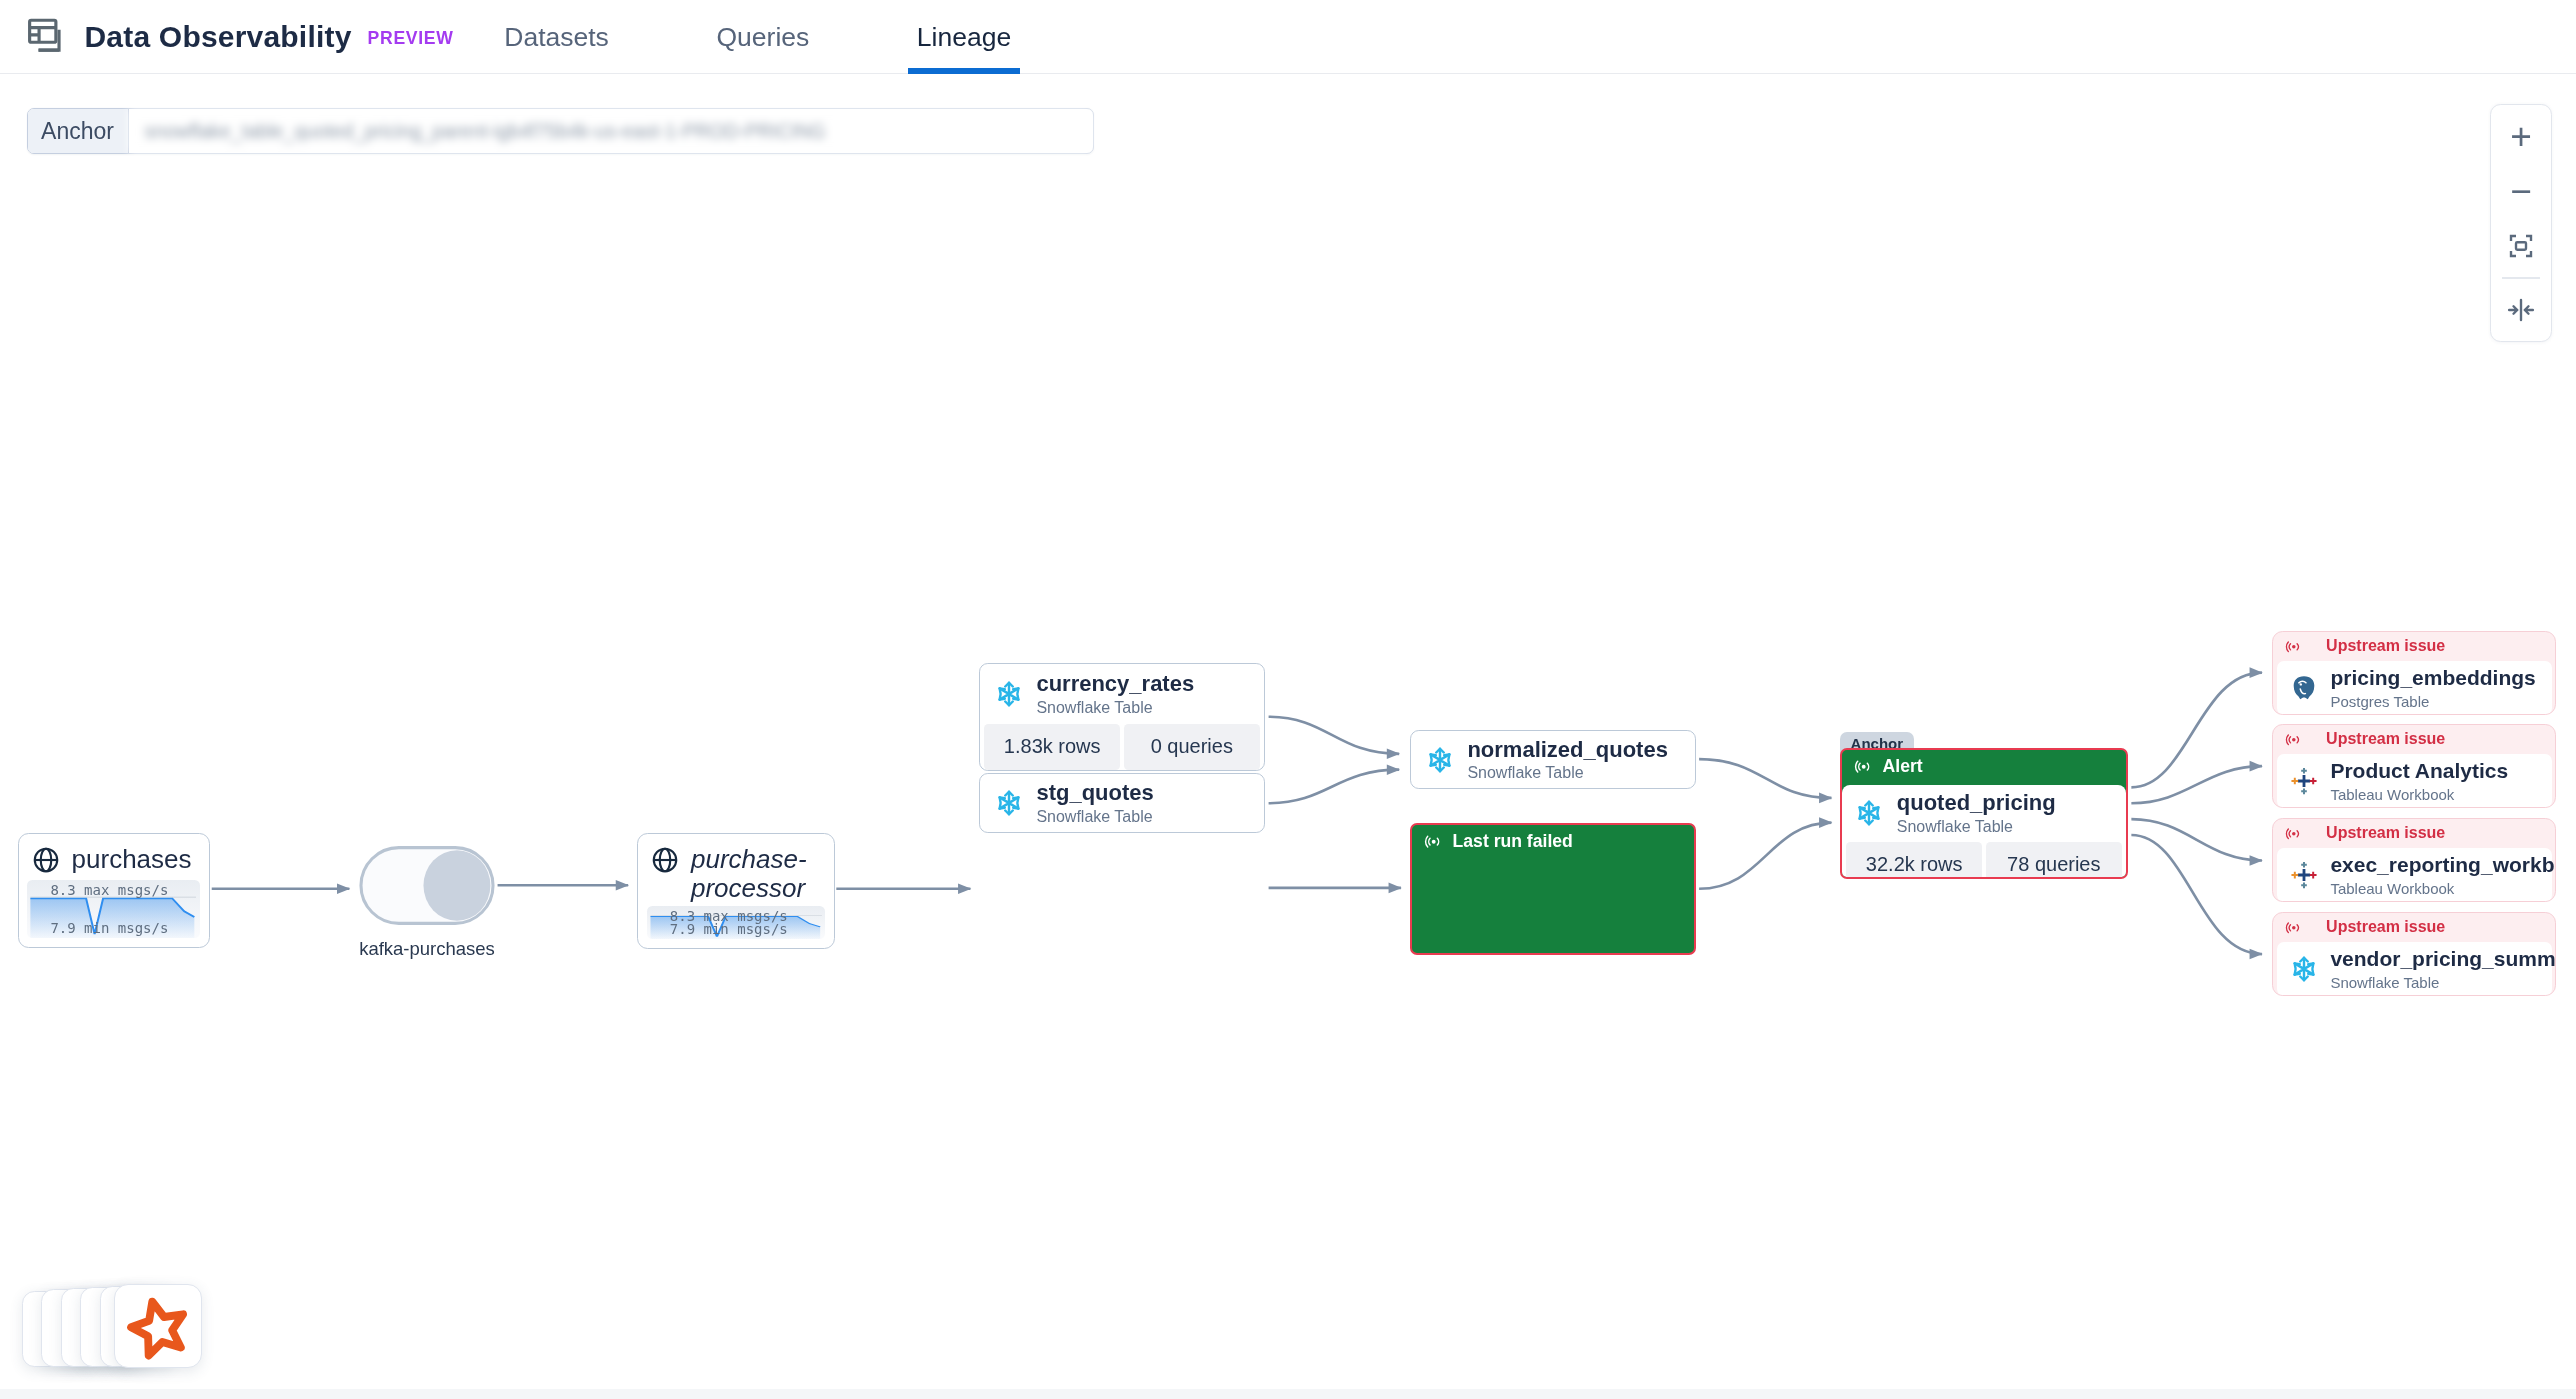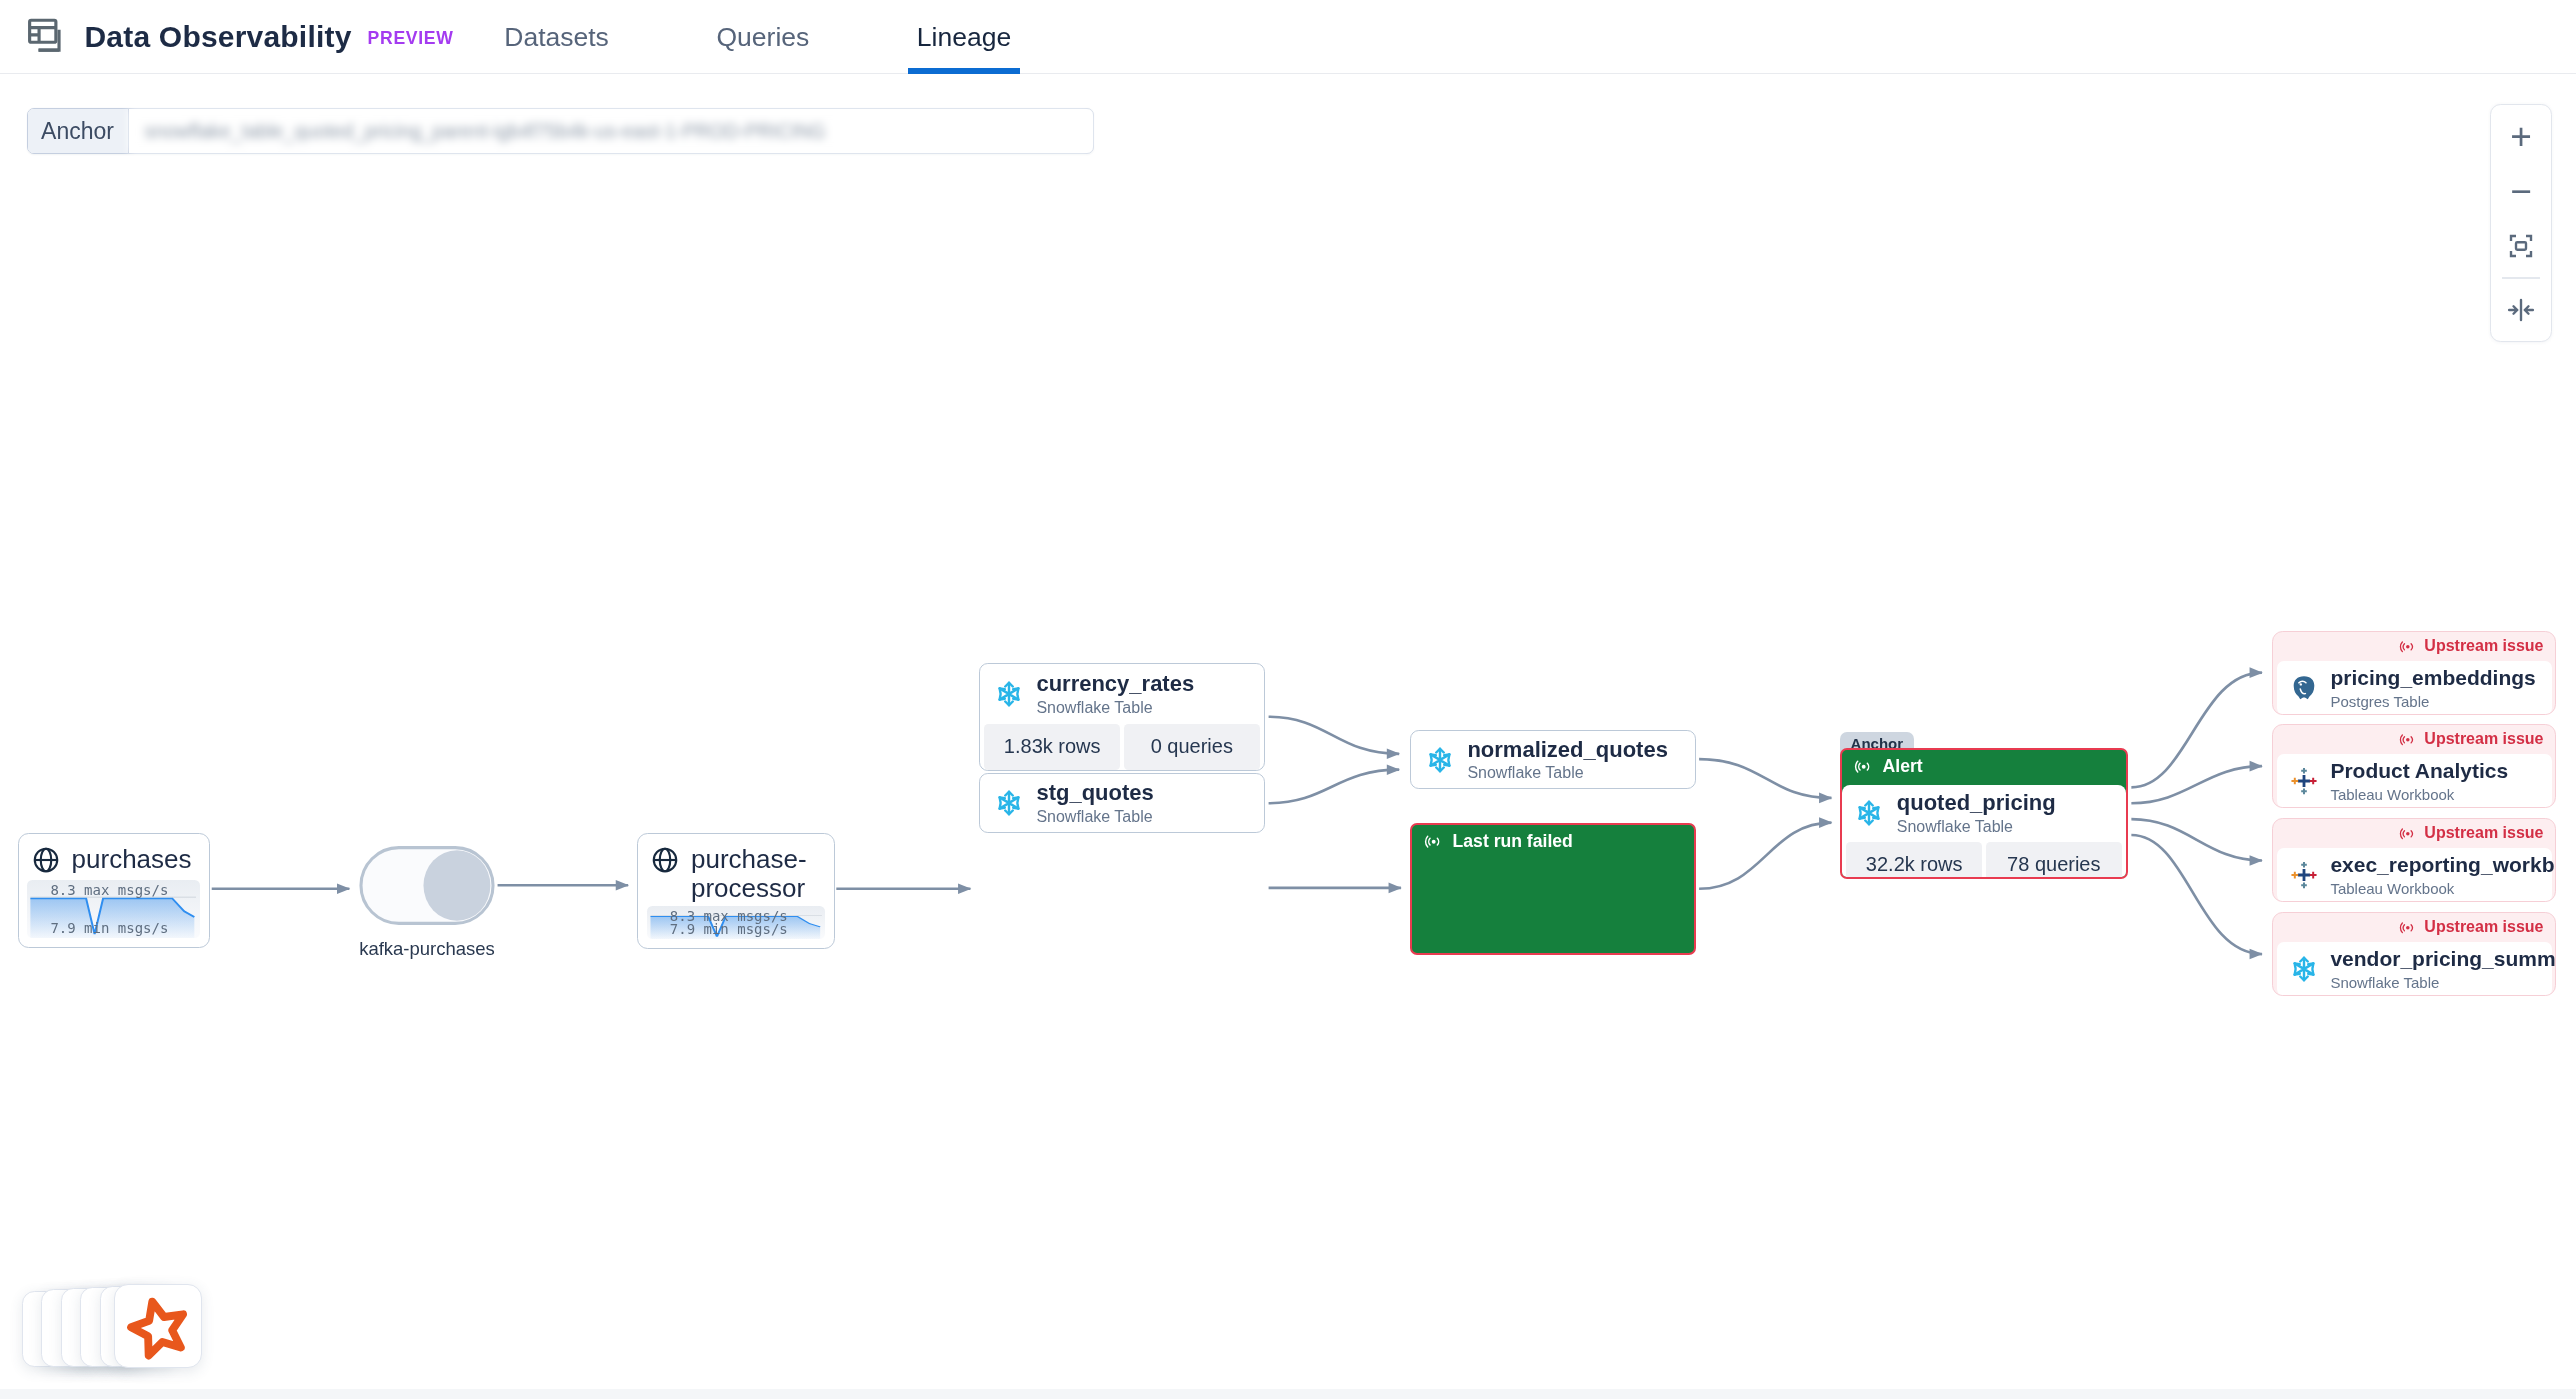--- a/index.html
+++ b/index.html
@@ -103,21 +103,21 @@
 
   
   .anchor-badge {
     position:absolute; left:1840px; top:656px; z-index:2;
     background:#ced6e0; color:#223349; font-size:15px; font-weight:700;
     padding:2.6px 10.6px 12.4px 10.6px; border-radius:7px;
   }
 
   
   .upstream-node { background:#fdeef0; border:1.8px solid #f6cfd6; border-radius:10.6px; display:flex; flex-direction:column; overflow:hidden; }
-  .up-head { display:flex; align-items:center; gap:8px; padding:5.3px 11.5px; color:#d32f45; font-size:16px; font-weight:600;justify-content:flex-end; }
+  .up-head { display:flex; align-items:center; gap:24px; padding:5.3px 11.5px; color:#d32f45; font-size:16px; font-weight:600; }
   .up-body {
     background:#fff; border-radius:7px; margin:0 3.5px 3.5px 3.5px; flex:1;
     display:flex; align-items:center; gap:11.5px; padding:5.3px 12.4px;
   }
   .up-body .ntitle { font-size:21px; }
   .up-body .nsub { font-size:15px; }
 
   
   .logo-stack { position:absolute; left:22px; top:1284px; width:229px; height:97px; z-index:6; cursor:pointer; }
   .stack-card {
@@ -232,21 +232,21 @@
     <div class="kafka-label">kafka-purchases</div>
   </div>
 
   <div class="node spark-node" style="left:637px; top:757px; width:198px; height:116px;">
     <div class="spark-head" style="padding-bottom:1.8px;">
       <svg class="nicon" viewBox="0 0 24 24" fill="none" stroke="#17293e" stroke-width="1.7">
         <circle cx="12" cy="12" r="9"></circle>
           <ellipse cx="12" cy="12" rx="4.2" ry="9"></ellipse>
           <path d="M3 12h18"></path>
       </svg>
-      <div class="ntitle" style="width:115px;">purchase-processor</div>
+      <div class="ntitle" style="width:115px;font-style:italic;">purchase-processor</div>
     </div>
     <div class="chart-panel">
       <svg viewBox="0 0 204 82" preserveAspectRatio="none">
         <path d="M4 24 H200" stroke="#c6cdd6" stroke-width="1.2" fill="none"></path>
         <path d="M4 26 L70 26 L80 76 L90 26 L172 26 L186 44 L198 52 L198 82 L4 82 Z" fill="url(#sparkfill)"></path>
         <path d="M4 26 L70 26 L80 76 L90 26 L172 26 L186 44 L198 52" stroke="#2f8ef0" stroke-width="2.4" fill="none"></path>
       </svg>
       <span class="spark-label max">8.3 max msgs/s</span>
       <span class="spark-label min">7.9 min msgs/s</span>
     </div>

